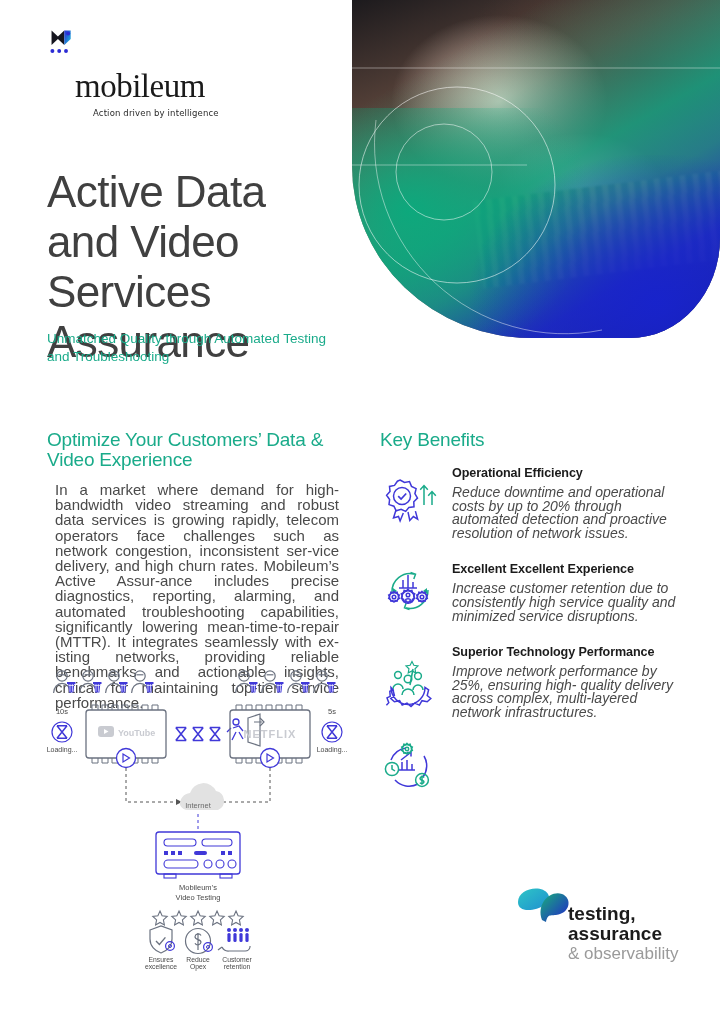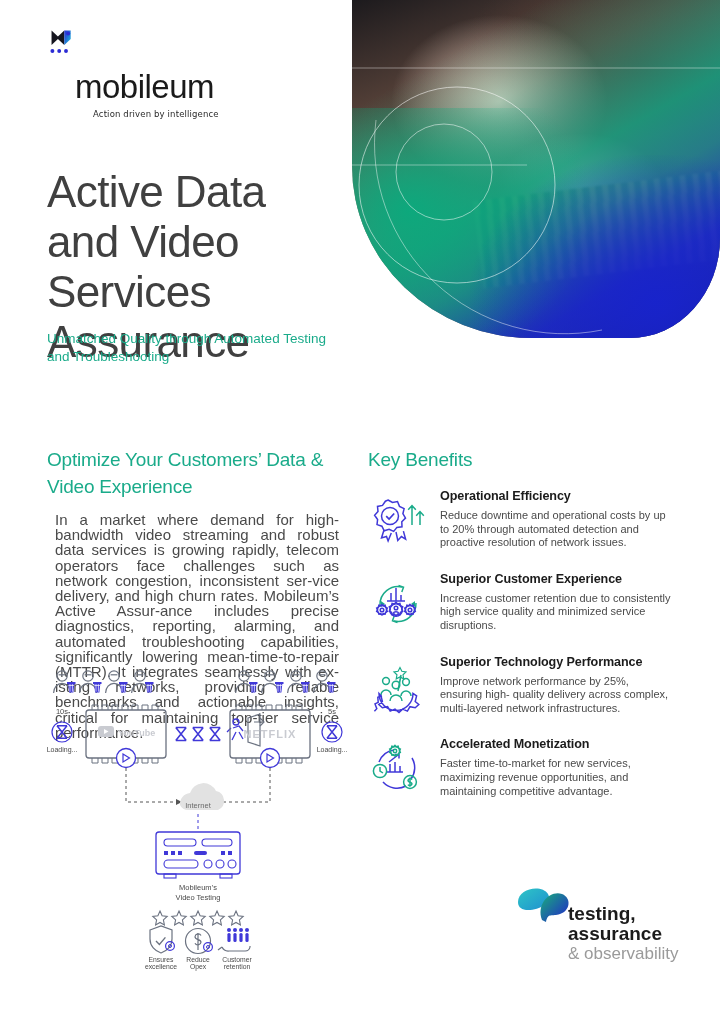--- a/index.html
+++ b/index.html
@@ -57,59 +57,59 @@
     background:radial-gradient(ellipse at 70% 70%, rgba(24,35,205,.92), rgba(24,35,205,0) 72%);
   }
   .hero-arcs{position:absolute;inset:0;}
 
   
   .logo-wrap{position:absolute;left:47px;top:28px;width:230px;}
   .logo-mark{width:34px;height:34px;margin-left:2px;}
   .logo-word{
     font-size:33px;letter-spacing:-.5px;color:#1a1a1a;
     font-weight:400;margin-top:2px;margin-left:28px;
-    font-family:Liberation Sans, sans-serif;
+    font-family:Liberation Serif, serif;
   }
   .logo-tag{
     font-size:8.5px;color:#2a2a2a;margin-left:46px;margin-top:3px;
     letter-spacing:.15px;font-family:"DejaVu Sans", sans-serif;
   }
 
   
   .title{
     position:absolute;left:47px;top:138px;width:300px;
     font-size:44px;line-height:50px;font-weight:300;color:#404040;
     letter-spacing:-.6px;
   }
   .subtitle{
     position:absolute;left:47px;top:330px;width:300px;
     font-size:13.5px;line-height:18px;color:#1aab8a;font-weight:400;
   }
 
   
   .col-left{position:absolute;left:47px;top:430px;width:300px;}
-  .col-right{position:absolute;left:368px;top:430px;width:305px;}
+  .col-right{position:absolute;left:380px;top:430px;width:305px;}
 
   .sec-head{
-    font-size:19px;line-height:27px;color:#1aab8a;font-weight:400;
-    margin:16px 0 12px 0;letter-spacing:-.2px;
+    font-size:19px;line-height:20px;color:#1aab8a;font-weight:400;
+    margin:0 0 12px 0;letter-spacing:-.2px;
   }
   .body-copy{
     font-size:15px;line-height:15.2px;color:#4a4a4a;
     text-align:justify;margin:8px;
   }
 
   
-  .benefit{display:flex;gap:12px;margin-bottom:18px;align-items:flex-end;}
+  .benefit{display:flex;gap:12px;margin-bottom:18px;align-items:center;}
   .benefit-icon{width:60px;min-width:60px;height:58px;display:block;}
   .benefit-title{
     font-size:12.6px;line-height:15px;font-weight:700;color:#1b1b1b;
     margin:4px 0 5px 0;letter-spacing:-.1px;
   }
-  .benefit-text{font-size:11px;line-height:13.6px;color:#4a4a4a;margin:0;}
+  .benefit-text{font-size:14px;line-height:13.6px;color:#4a4a4a;margin:0;font-style:italic;}
 
   
   .diagram{position:absolute;left:40px;top:662px;width:316px;height:305px;}
 
   
   .tao{position:absolute;left:512px;top:878px;width:172px;height:92px;text-align:right;}
 </style>
 </head>
 <body>
 
@@ -199,21 +199,21 @@
           <path d="M28 27.2 l1.6 1.8 2.3-.6 .6 2.4 2.2 1 -1 2.2 1 2.2 -2.2 1 -.6 2.4 -2.3-.6 -1.6 1.8 -1.6-1.8 -2.3.6 -.6-2.4 -2.2-1 1-2.2 -1-2.2 2.2-1 .6-2.4 2.3 .6Z"></path>
           <circle cx="14" cy="35" r="4.6"></circle>
           <circle cx="14" cy="35" r="1.8"></circle>
           <path d="M14 29.4 l1.3 1.4 1.8-.5 .5 1.9 1.7 .8 -.8 1.7 .8 1.7 -1.7 .8 -.5 1.9 -1.8-.5 -1.3 1.4 -1.3-1.4 -1.8 .5 -.5-1.9 -1.7-.8 .8-1.7 -.8-1.7 1.7-.8 .5-1.9 1.8 .5Z"></path>
           <circle cx="42" cy="35" r="4.6"></circle>
           <circle cx="42" cy="35" r="1.8"></circle>
           <path d="M42 29.4 l1.3 1.4 1.8-.5 .5 1.9 1.7 .8 -.8 1.7 .8 1.7 -1.7 .8 -.5 1.9 -1.8-.5 -1.3 1.4 -1.3-1.4 -1.8 .5 -.5-1.9 -1.7-.8 .8-1.7 -.8-1.7 1.7-.8 .5-1.9 1.8 .5Z"></path>
         </g>
       </svg>
       <div>
-        <div class="benefit-title">Superior Customer Experience</div>
+        <div class="benefit-title">Excellent Excellent Experience</div>
         <p class="benefit-text">Increase customer retention due to consistently high service quality and minimized service disruptions.</p>
       </div>
     </div>
 
     <div class="benefit">
       <svg class="benefit-icon" viewBox="0 0 60 58">
         <g fill="none" stroke="#1aab8a" stroke-width="1.5">
           <path d="M33 12 l2.4 4.8 5.3 .8 -3.8 3.7 .9 5.3 -4.8-2.5 -4.8 2.5 .9-5.3 -3.8-3.7 5.3-.8Z" transform="translate(0,-2) scale(.78) translate(8,4)"></path>
           <path d="M30 34 L33 18"></path>
           <circle cx="18" cy="24" r="3.4"></circle>
@@ -248,24 +248,20 @@
           <circle cx="27" cy="11" r="4.6"></circle>
           <circle cx="27" cy="11" r="1.7"></circle>
           <path d="M27 5.4 l1.3 1.4 1.8-.5 .5 1.9 1.7 .8 -.8 1.7 .8 1.7 -1.7 .8 -.5 1.9 -1.8-.5 -1.3 1.4 -1.3-1.4 -1.8 .5 -.5-1.9 -1.7-.8 .8-1.7 -.8-1.7 1.7-.8 .5-1.9 1.8 .5Z"></path>
           <circle cx="12" cy="31" r="6.6"></circle>
           <path d="M12 27 L12 31 L15 33"></path>
           <circle cx="42" cy="42" r="6.4"></circle>
           <path d="M42 37.6 L42 46.4"></path>
           <path d="M44 39.6 a2.2 2.2 0 0 0-4 .9 c0 2.4 4 1.2 4 3.4 a2.2 2.2 0 0 1-4 .7"></path>
         </g>
       </svg>
-      <div>
-        <div class="benefit-title">Accelerated Monetization</div>
-        <p class="benefit-text">Faster time-to-market for new services, maximizing revenue opportunities, and maintaining competitive advantage.</p>
-      </div>
     </div>
   </div>
 
   <svg class="diagram" viewBox="0 0 316 305">
     <defs>
       <g id="person">
         <circle cx="0" cy="0" r="5.2" fill="none" stroke="#6b7280" stroke-width="1.2"></circle>
         <path d="M-3.4 -1.2 h6.8" stroke="#6b7280" stroke-width="1.2" fill="none"></path>
         <path d="M-8.4 17 a8.4 9.6 0 0 1 16.8 0" fill="none" stroke="#6b7280" stroke-width="1.2"></path>
         <path d="M5 6 h8.5 v2 h-1.2 l-.9 8.5 h-4.3 l-.9-8.5 h-1.2 Z" fill="#4038d8"></path>

